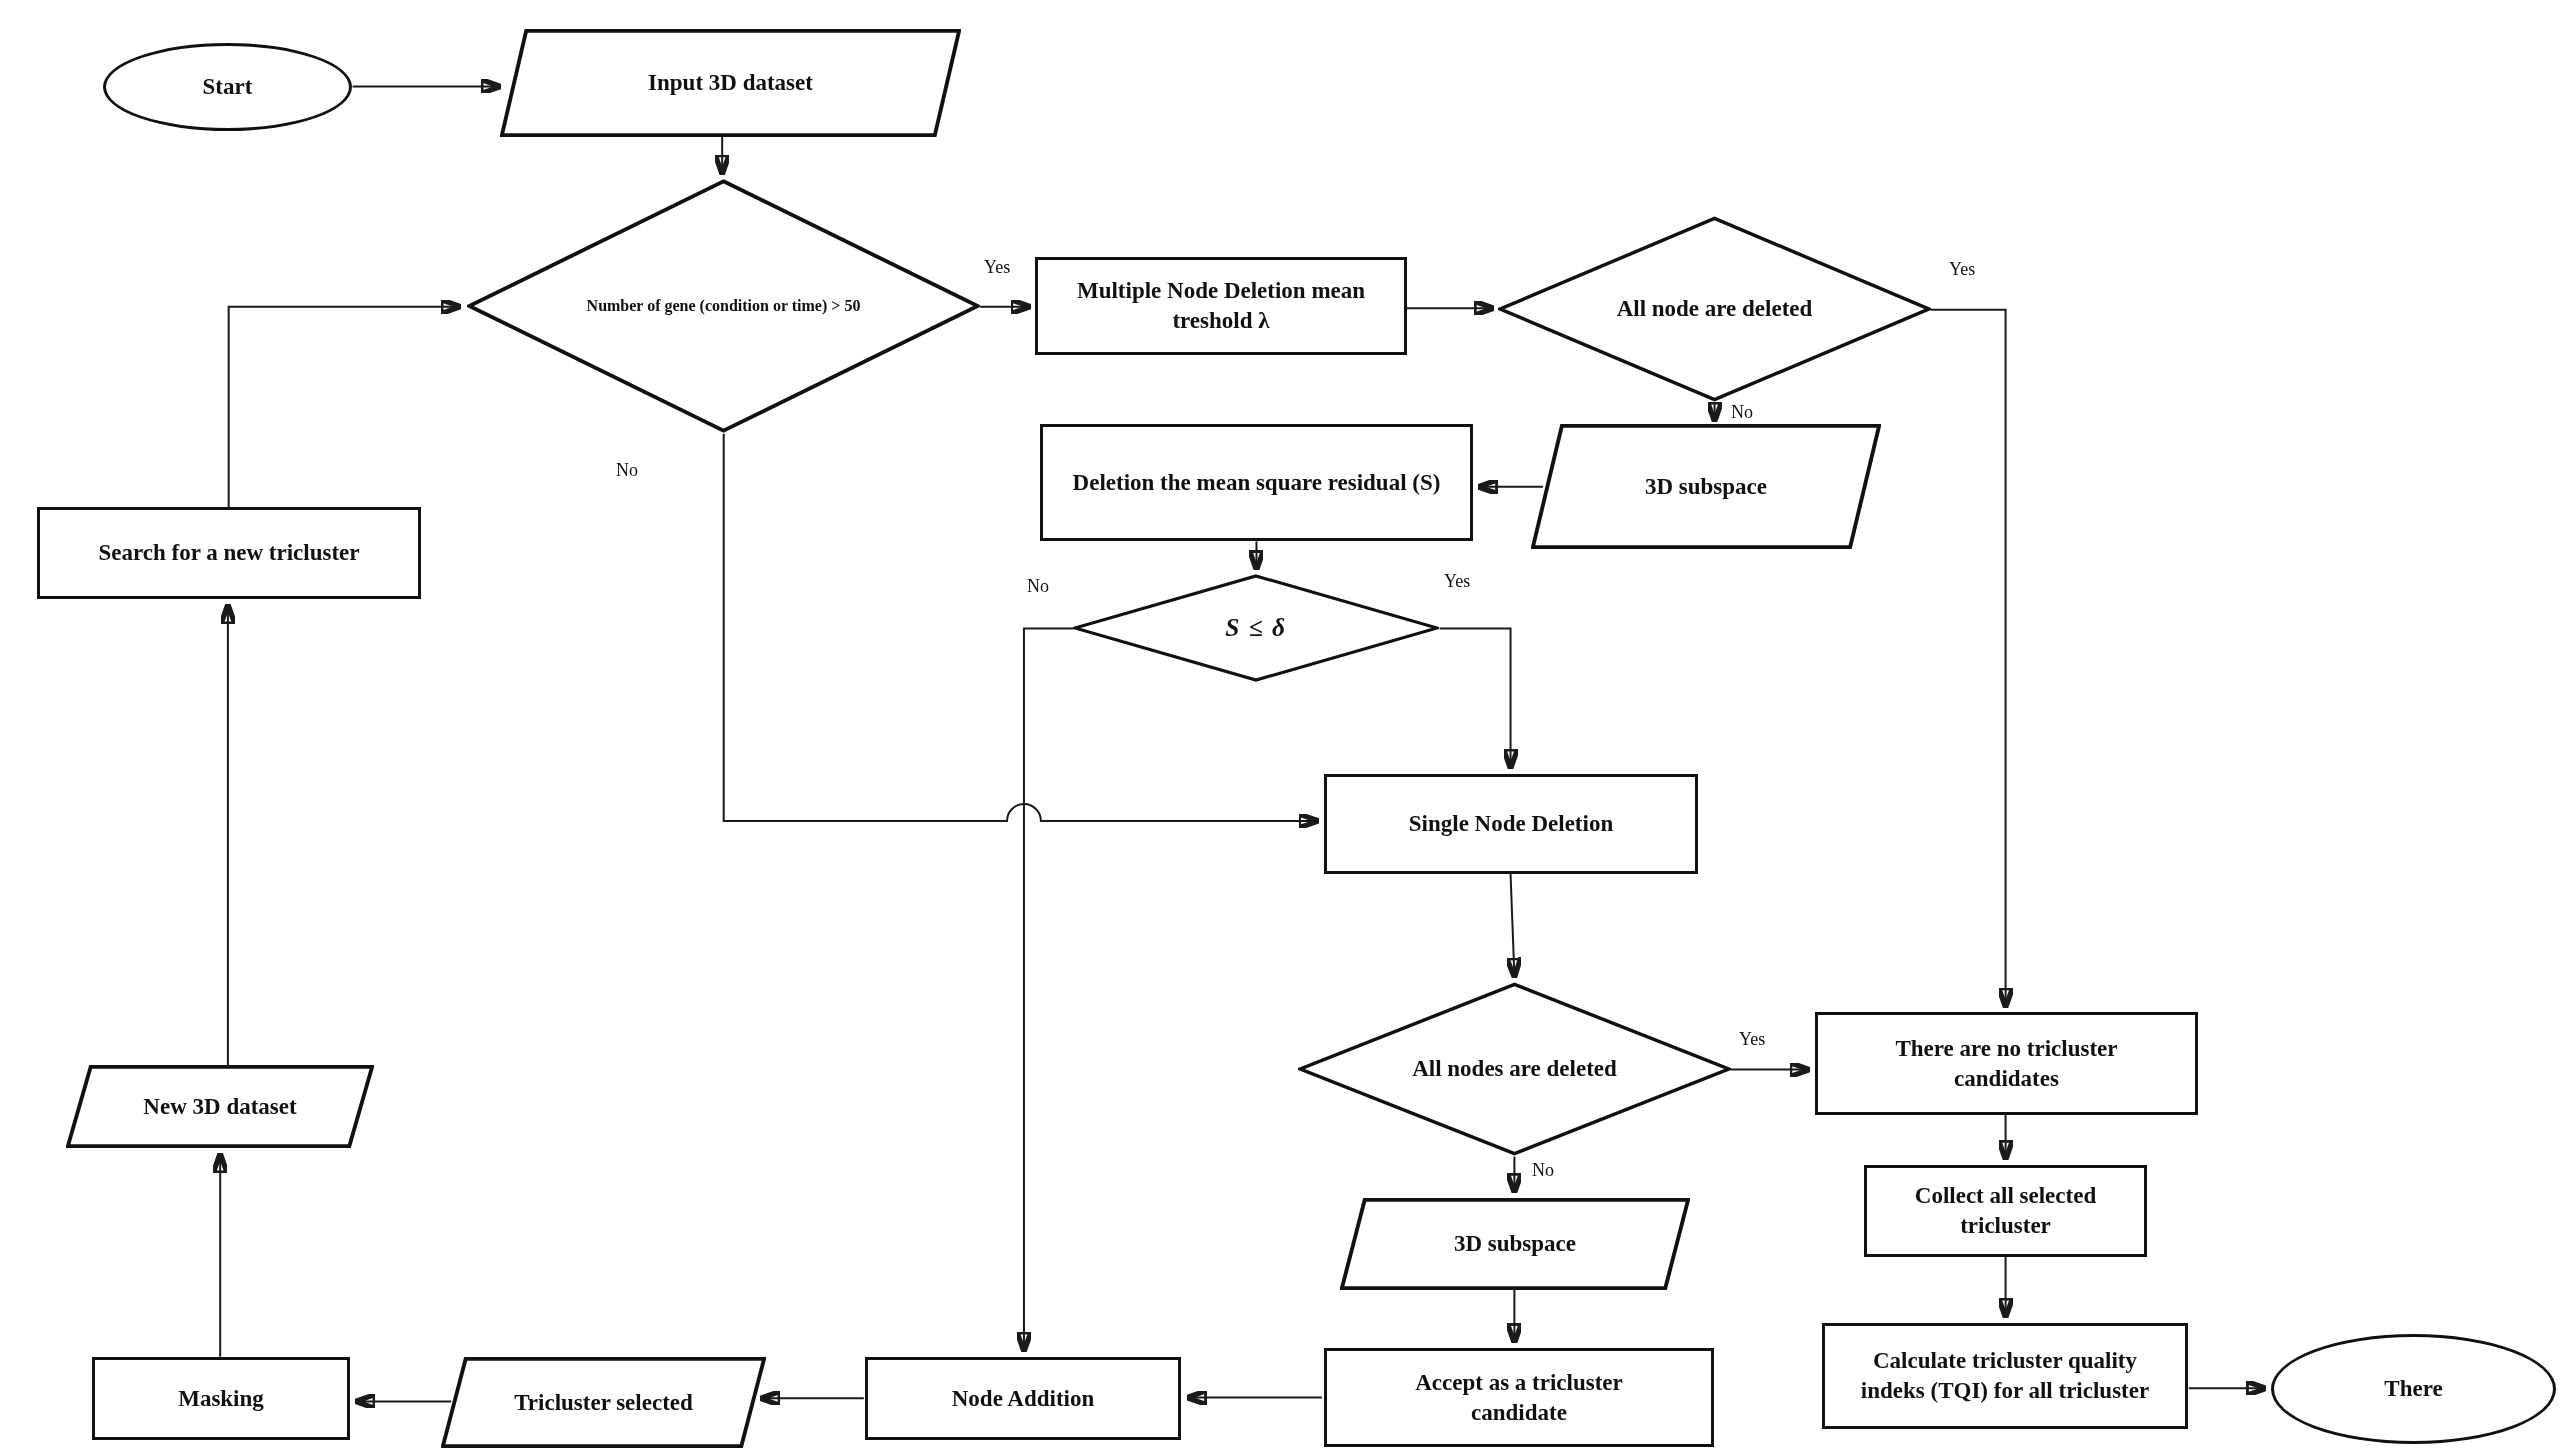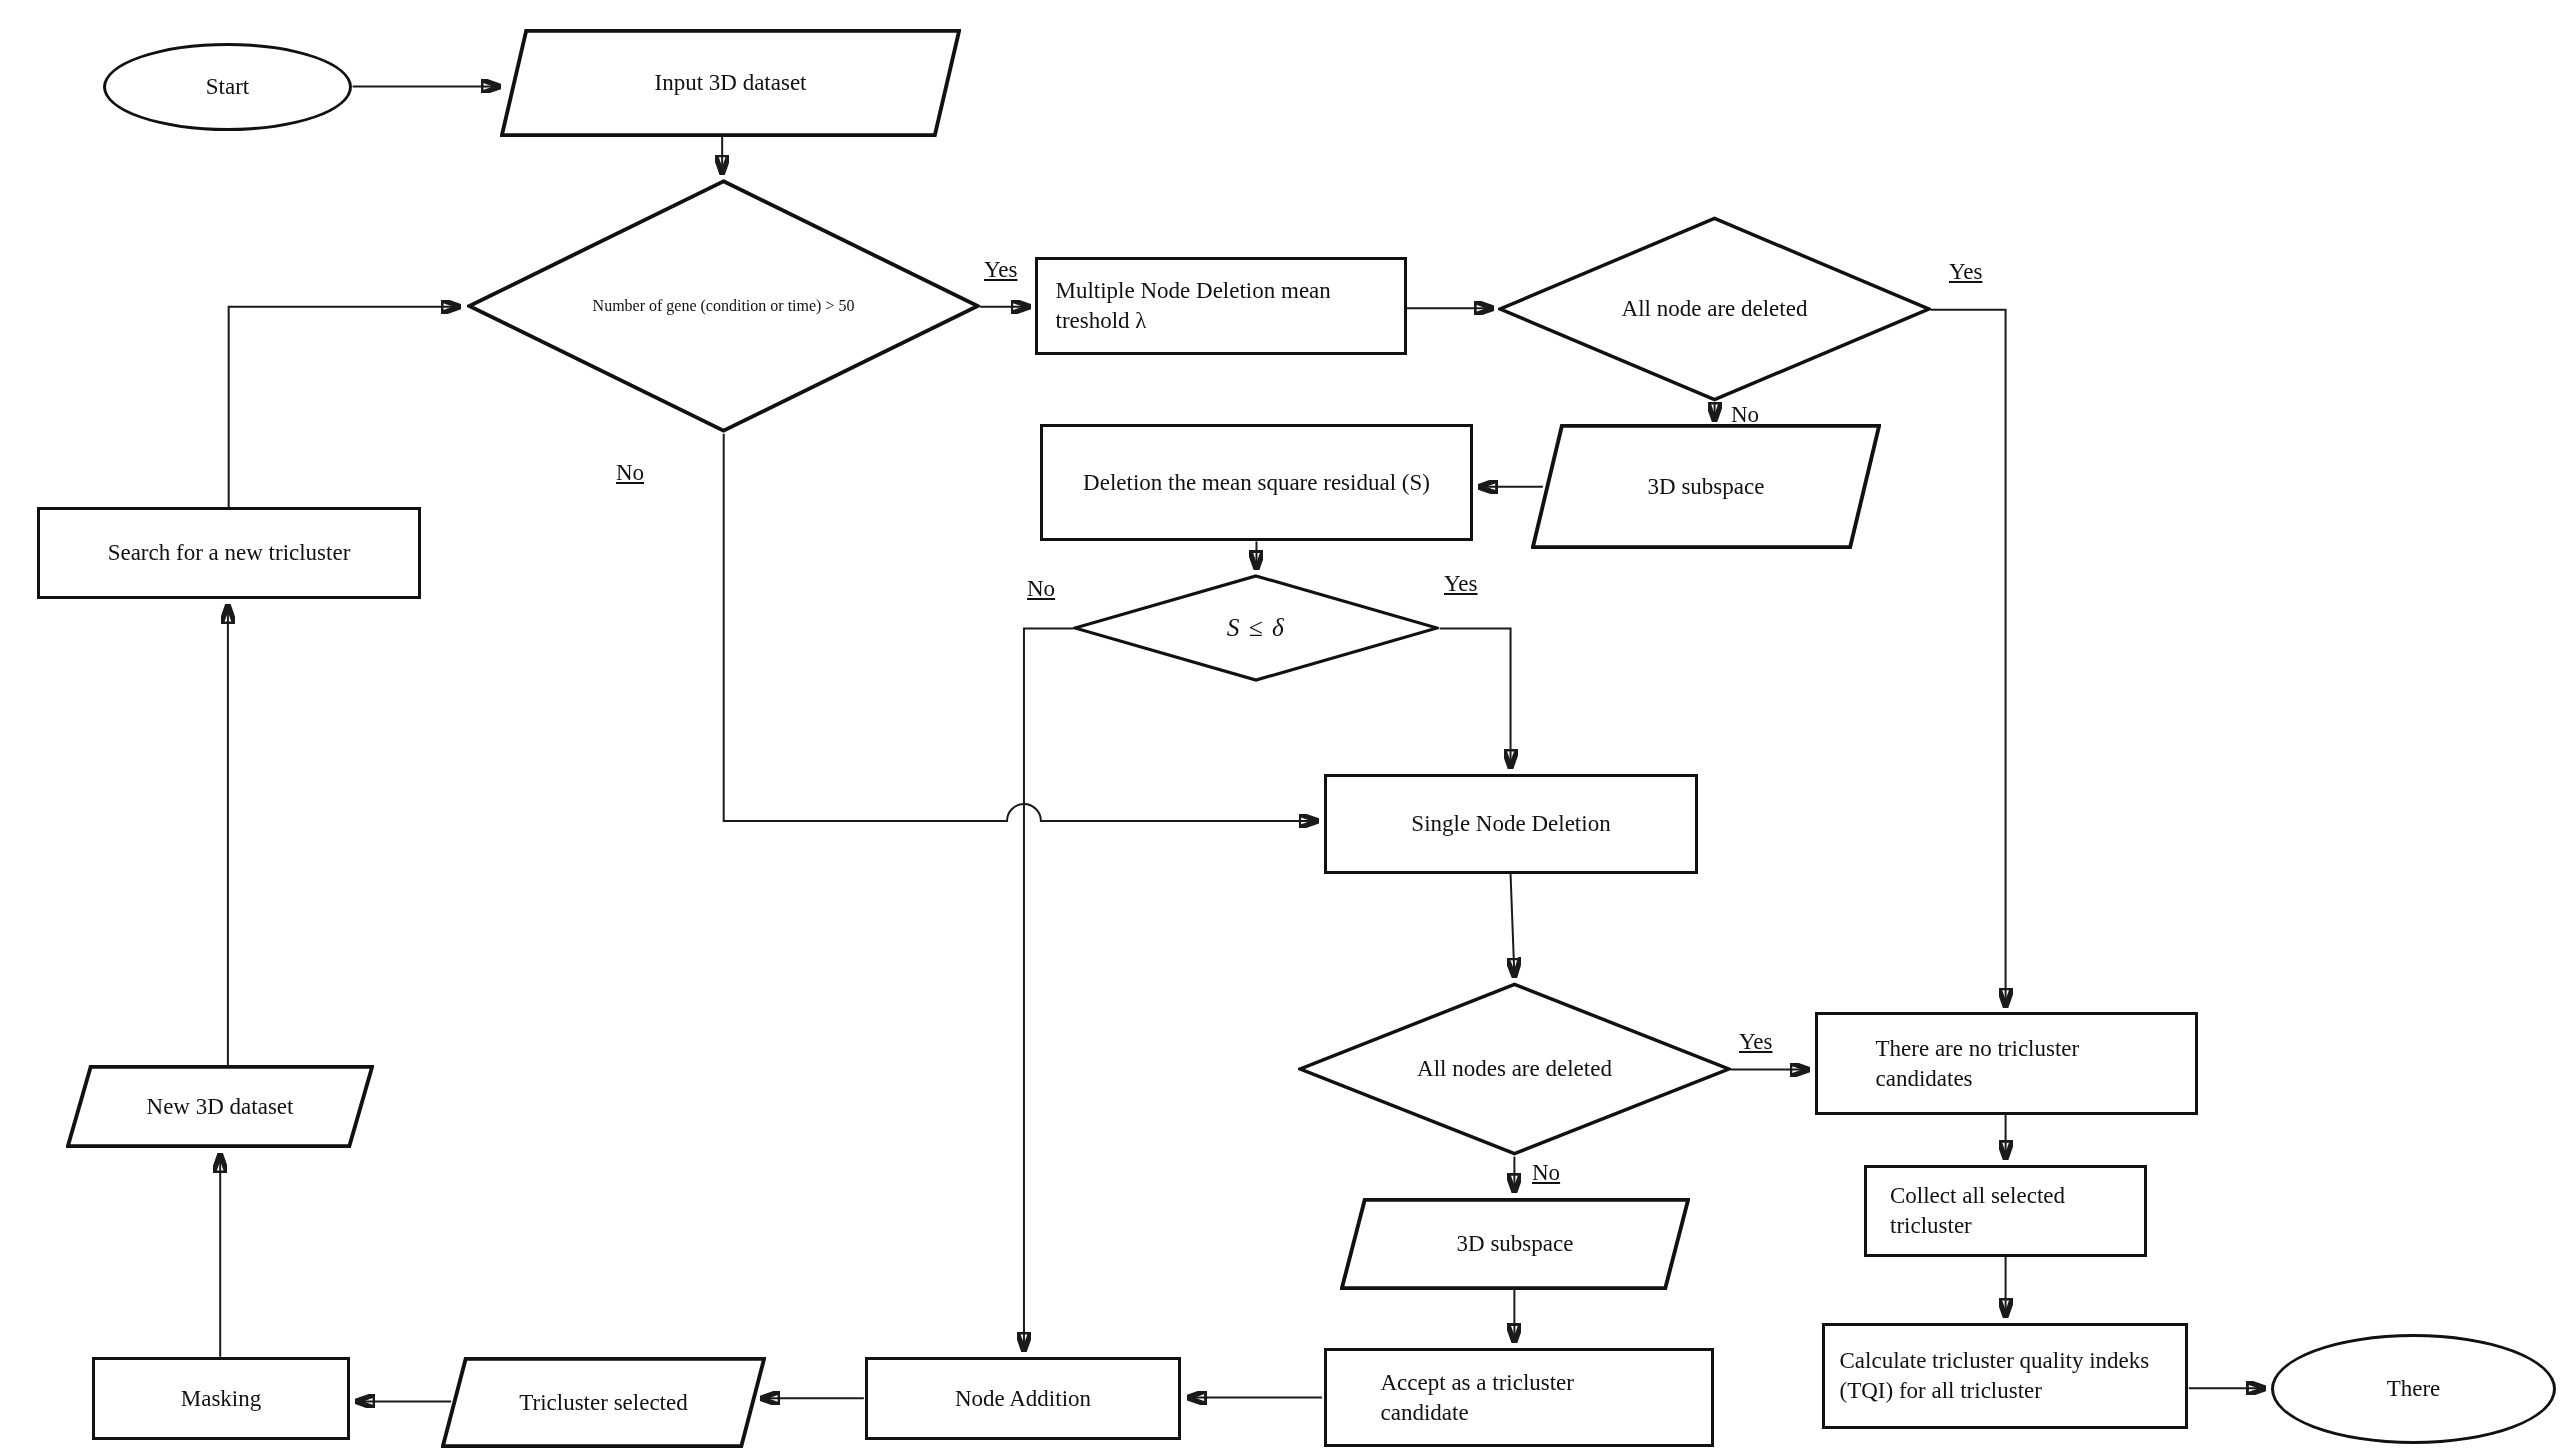--- a/index.html
+++ b/index.html
@@ -3,29 +3,29 @@
 <meta charset="utf-8">
 <style>
   html,body{margin:0;padding:0;background:#ffffff;}
   .canvas{
     position:relative;width:2563px;height:1454px;background:#ffffff;
     font-family:"Liberation Serif","DejaVu Serif",serif;color:#111;
     overflow:hidden;
   }
   .wires{position:absolute;left:0;top:0;width:2563px;height:1454px;z-index:1;}
   .wires path{fill:none;stroke:#1a1a1a;stroke-width:2.6;}
-  .node{position:absolute;z-index:2;display:flex;align-items:center;justify-content:center;}
+  .node{position:absolute;z-index:2;display:flex;align-items:center;justify-content:center;text-align:center;font-weight:bold;}
   .node .shape-svg{position:absolute;left:0;top:0;width:100%;height:100%;z-index:1;}
   .node .shape-svg polygon{fill:#ffffff;stroke:#111;}
   .node .lbl{position:relative;z-index:2;font-size:23px;line-height:1.3;padding:0 10.8px;}
   .rectnode{background:#ffffff;border:3.1px solid #111;box-sizing:border-box;}
   .ellipse{background:#ffffff;border:3.8px solid #111;border-radius:50%;box-sizing:border-box;}
   .big .lbl{font-size:16px;}
   .math .lbl{font-style:italic;font-size:25.4px;letter-spacing:1.5px;}
-  .elabel{position:absolute;z-index:3;font-size:23px;white-space:nowrap;text-decoration:underline;}
+  .elabel{position:absolute;z-index:3;font-size:18px;white-space:nowrap;}
 </style>
 </head>
 <body>
 
 <div class="canvas">
 
   <svg class="wires" viewBox="0 0 3329 1888" width="2563" height="1454">
     <defs>
       <marker id="arw" markerWidth="10" markerHeight="7" refX="9" refY="3.5" orient="auto" markerUnits="strokeWidth">
         <path d="M0,0 L10,3.5 L0,7 Z" fill="#111" stroke="none"></path>

